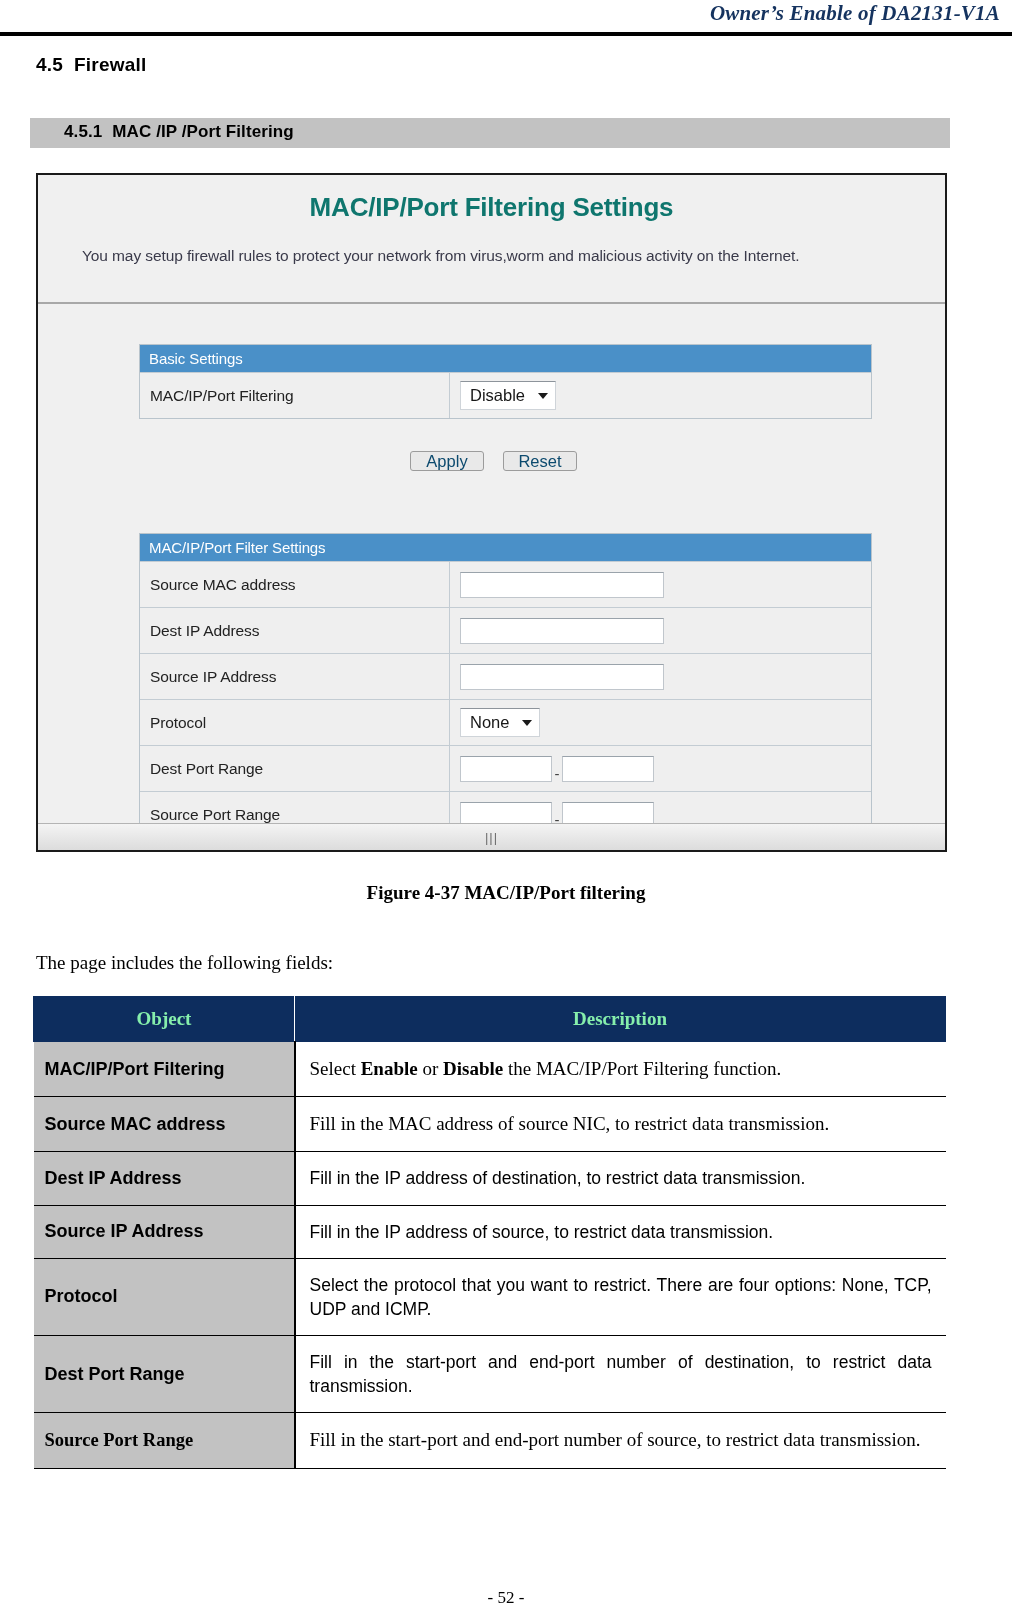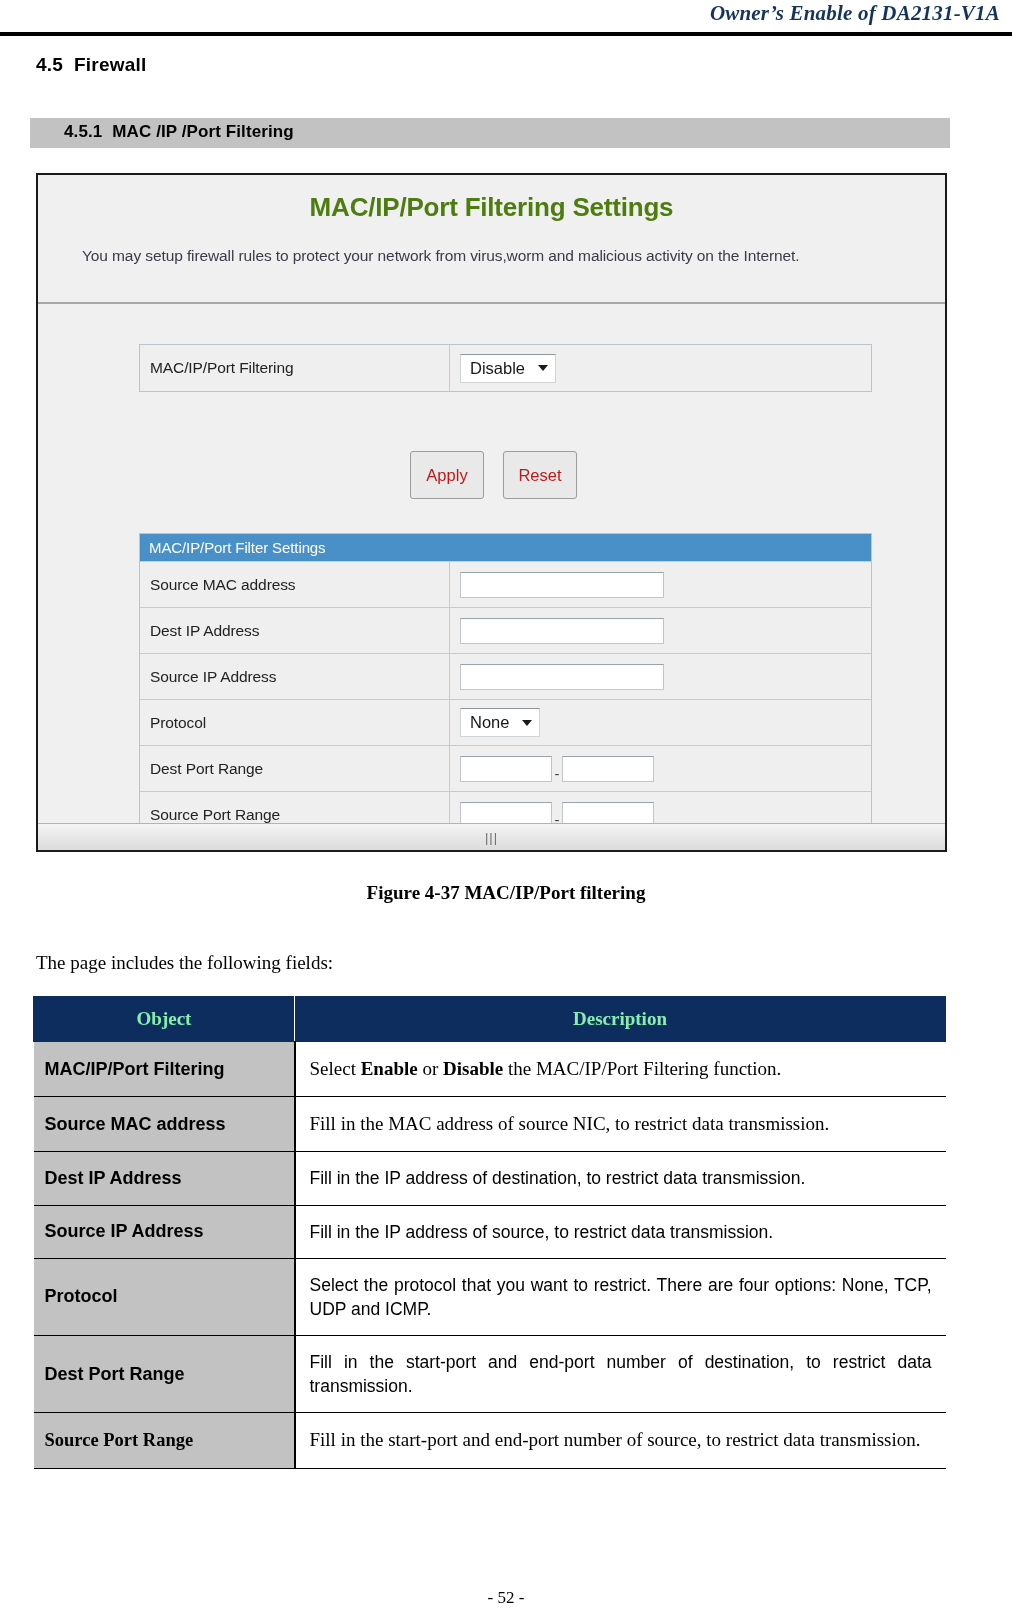--- a/index.html
+++ b/index.html
@@ -90,21 +90,21 @@
     overflow: hidden;
   }
   .shot-title {
     position: absolute;
     left: 0; right: 0;
     top: 17px;
     text-align: center;
     font-family: "Liberation Sans", sans-serif;
     font-weight: bold;
     font-size: 26px;
-    color: #4d7c0f;
+    color: #0f766e;
     letter-spacing: -0.2px;
   }
   .shot-desc {
     position: absolute;
     left: 44px;
     top: 72px;
     font-family: "Liberation Sans", sans-serif;
     font-size: 15.5px;
     color: #3a3a4a;
     letter-spacing: -0.1px;
@@ -204,27 +204,27 @@
     border-top: 6px solid #1a1a1a;
   }
 
   .btn-row {
     position: absolute;
     display: flex;
     gap: 19px;
   }
   .btn {
     min-width: 74px;
-    height: 48px;
+    height: 20px;
     background: #e9e9e9;
     border: 1px solid #9c9c9c;
     border-radius: 3px;
     font-family: "Liberation Sans", sans-serif;
     font-size: 16.5px;
-    color: #b91c1c;
+    color: #0c4a6e;
     display: flex;
     align-items: center;
     justify-content: center;
     box-sizing: border-box;
   }
 
   
   .shot-bottombar {
     position: absolute;
     left: 0;
@@ -351,20 +351,21 @@
   </div>
 </div>
 
 <div class="figure-shot">
 
   <div class="shot-title">MAC/IP/Port Filtering Settings</div>
   <div class="shot-desc">You may setup firewall rules to protect your network from virus,worm and malicious activity on the Internet.</div>
   <div class="shot-divider"></div>
 
   <div class="panel" style="left:101px; top:169px; width:733px;">
+    <div class="panel-head">Basic Settings</div>
     <div class="panel-row">
       <div class="panel-label">MAC/IP/Port Filtering</div>
       <div class="panel-value">
         <div class="selectbox">
           <span>Disable</span>
           <span class="caret"></span>
         </div>
       </div>
     </div>
   </div>

